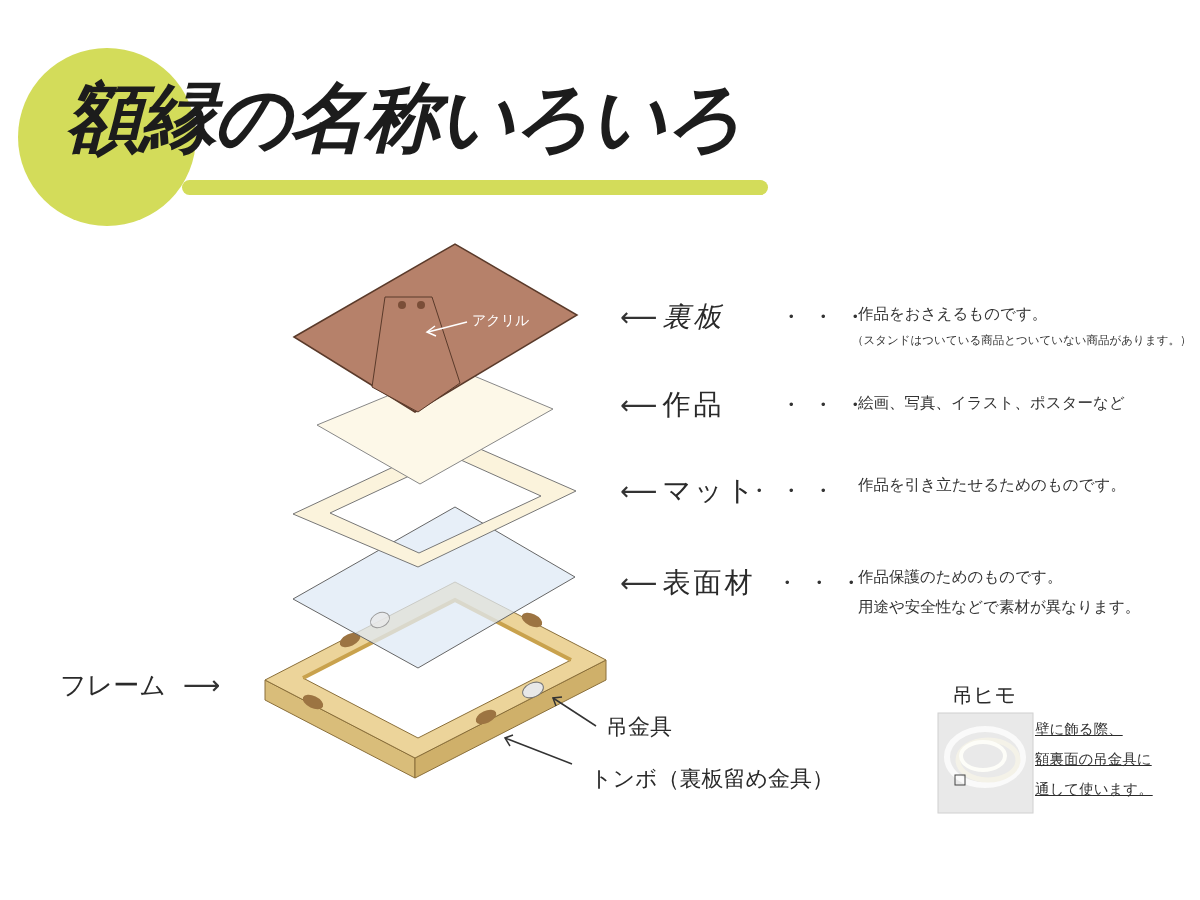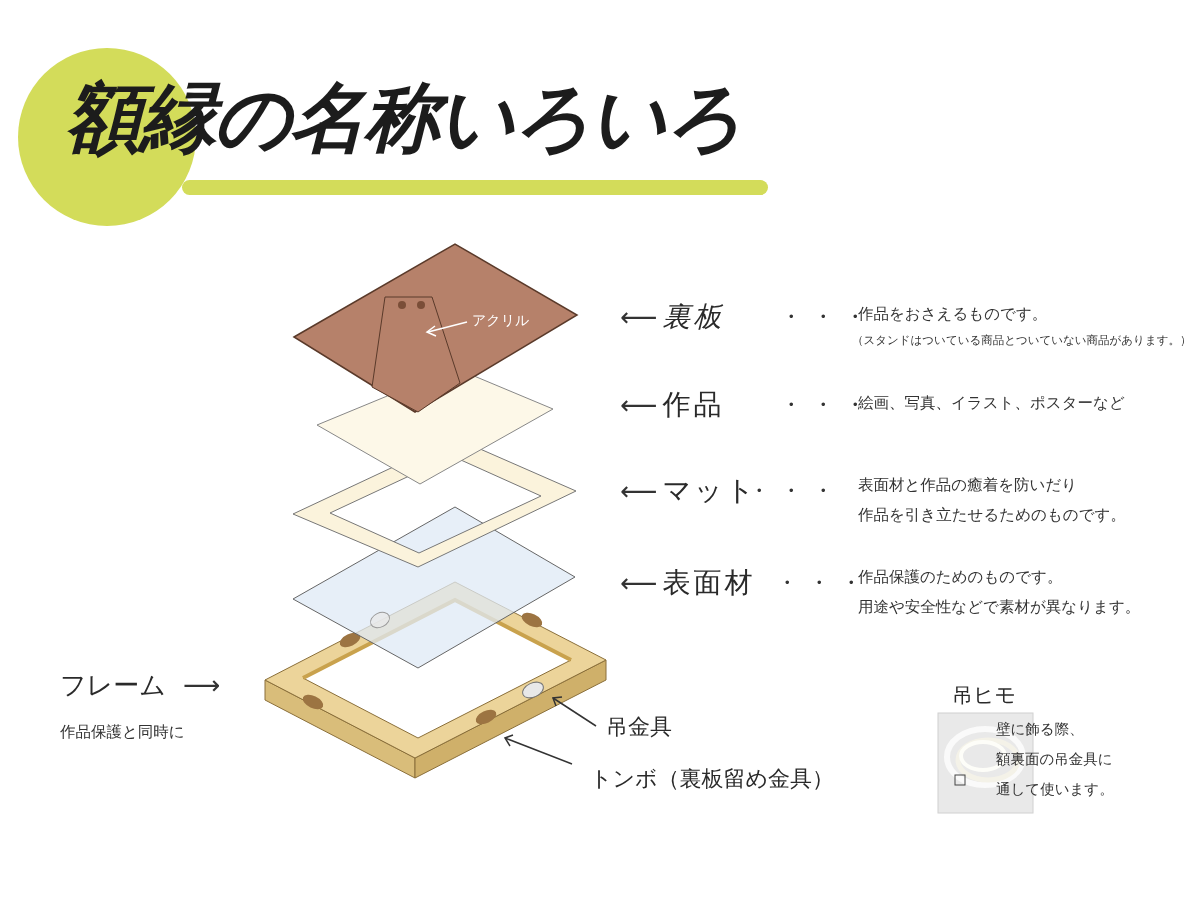--- a/index.html
+++ b/index.html
@@ -106,43 +106,41 @@
 </div>
 <div class="abs dots" style="left:780px; top:390px;">・・・</div>
 <div class="abs desc" style="left:858px; top:388px;">絵画、写真、イラスト、ポスターなど</div>
 
 <div class="abs label-row" style="left:620px; top:472px;">
   <span class="arrow-left">⟵</span>
   <span class="part-name">マット</span>
 </div>
 <div class="abs dots" style="left:748px; top:476px;">・・・</div>
 <div class="abs" style="left:858px; top:470px;">
-  <div class="desc">表面材と作品の癒着を防いだり</div>
   <div class="desc">作品を引き立たせるためのものです。</div>
 </div>
 
 <div class="abs label-row" style="left:620px; top:564px;">
   <span class="arrow-left">⟵</span>
   <span class="part-name">表面材</span>
 </div>
 <div class="abs dots" style="left:776px; top:568px;">・・・</div>
 <div class="abs" style="left:858px; top:562px;">
   <div class="desc">作品保護のためのものです。</div>
   <div class="desc">用途や安全性などで素材が異なります。</div>
 </div>
 
 <div class="abs label-row" style="left:60px; top:668px;">
   <span class="frame-label">フレーム</span>
   <span class="arrow-left" style="margin-left:12px;">⟶</span>
 </div>
 <div class="abs" style="left:60px; top:716px;">
-  <div class="frame-desc">作品保護と同時に</div>
 </div>
 
 <div class="abs callout" style="left:606px; top:712px;">吊金具</div>
 <div class="abs callout" style="left:552px; top:764px;margin-left:38px;">トンボ（裏板留め金具）</div>
 
 <div class="abs himo-title" style="left:952px; top:681px;">吊ヒモ</div>
-<div class="abs" style="left:996px; top:714px;">
+<div class="abs" style="left:1035px; top:714px;text-decoration:underline;">
   <div class="himo-desc">壁に飾る際、</div>
   <div class="himo-desc">額裏面の吊金具に</div>
   <div class="himo-desc">通して使います。</div>
 </div>
 
 </body></html>

